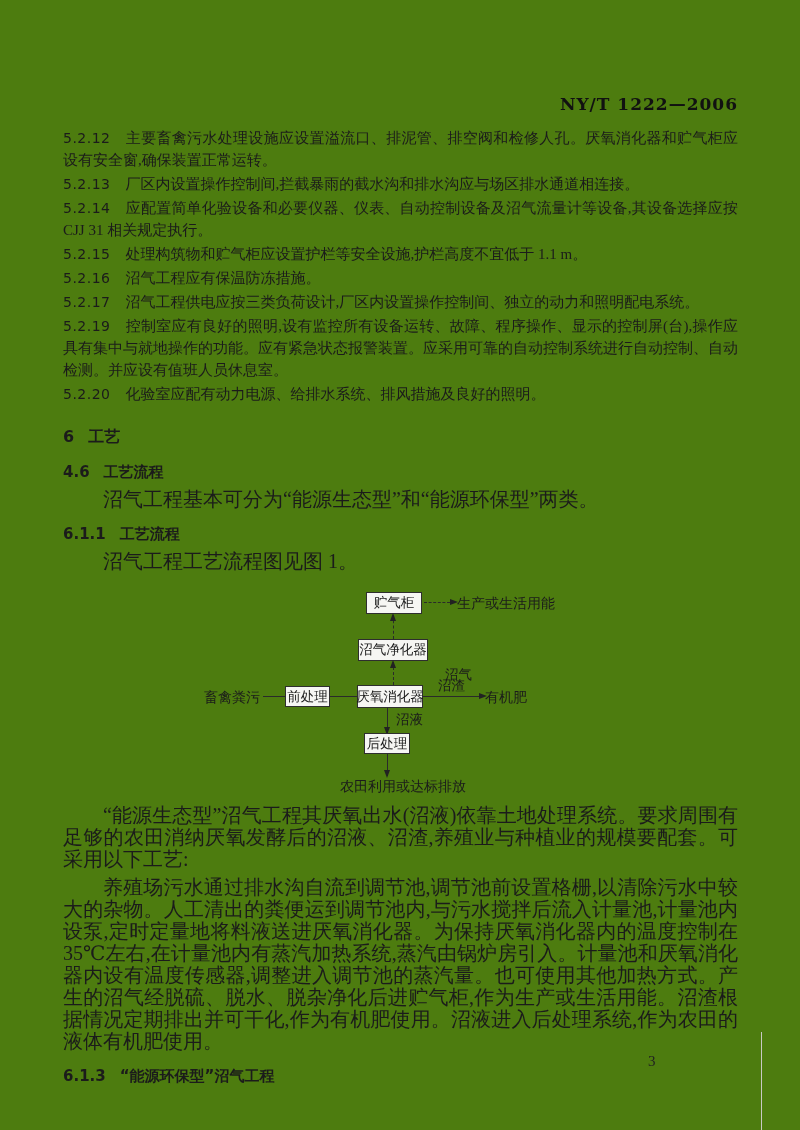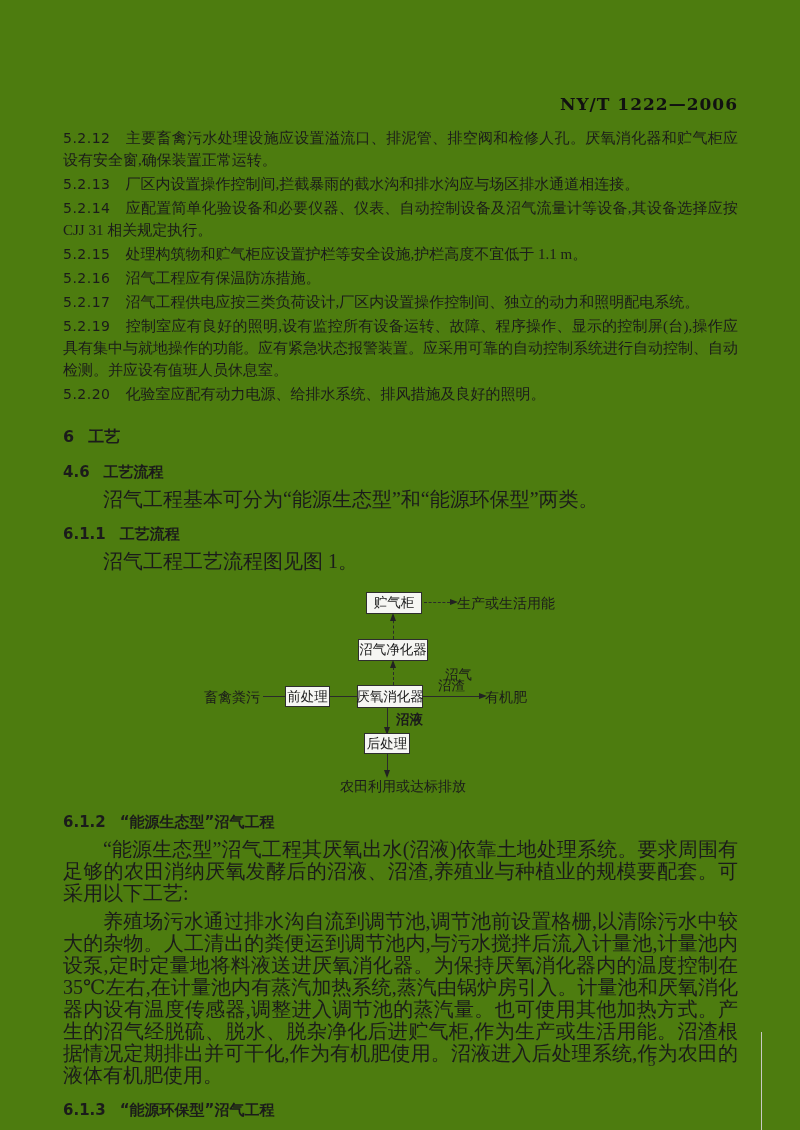--- a/index.html
+++ b/index.html
@@ -117,30 +117,29 @@
       <div class="node" style="left:294px;top:99px;width:66px;height:23px;">厌氧消化器</div>
       <div class="arrow-h" style="left:360px;top:110px;width:56px;">
           <i class="head-right"></i>
         </div>
       <div class="flabel small" style="left:375px;top:91px;">沼渣</div>
       <div class="flabel" style="left:422px;top:103px;">有机肥</div>
 
       <div class="arrow-v" style="left:324px;top:122px;height:25px;">
           <i class="head-down"></i>
         </div>
-      <div class="flabel small" style="left:333px;top:125px;font-weight:bold;">沼液</div>
+      <div class="flabel small" style="left:333px;top:125px;">沼液</div>
       <div class="node" style="left:301px;top:147px;width:46px;height:21px;">后处理</div>
       <div class="arrow-v" style="left:324px;top:168px;height:22px;">
           <i class="head-down"></i>
         </div>
       <div class="flabel" style="left:277px;top:192px;">农田利用或达标排放</div>
     </figure>
 
 
-    <h3 class="sub"><span class="hnum">6.1.2</span><span>“能源生态型”沼气工程</span></h3>
     <p class="body-para">“能源生态型”沼气工程其厌氧出水(沼液)依靠土地处理系统。要求周围有足够的农田消纳厌氧发酵后的沼液、沼渣,养殖业与种植业的规模要配套。可采用以下工艺:</p>
     <p class="body-para">养殖场污水通过排水沟自流到调节池,调节池前设置格栅,以清除污水中较大的杂物。人工清出的粪便运到调节池内,与污水搅拌后流入计量池,计量池内设泵,定时定量地将料液送进厌氧消化器。为保持厌氧消化器内的温度控制在35℃左右,在计量池内有蒸汽加热系统,蒸汽由锅炉房引入。计量池和厌氧消化器内设有温度传感器,调整进入调节池的蒸汽量。也可使用其他加热方式。产生的沼气经脱硫、脱水、脱杂净化后进贮气柜,作为生产或生活用能。沼渣根据情况定期排出并可干化,作为有机肥使用。沼液进入后处理系统,作为农田的液体有机肥使用。</p>
 
     <h3 class="sub"><span class="hnum">6.1.3</span><span>“能源环保型”沼气工程</span></h3>
 
   </div>
 
   <div class="page-number">3</div>
   <div class="scan-edge"></div>
 </div>

